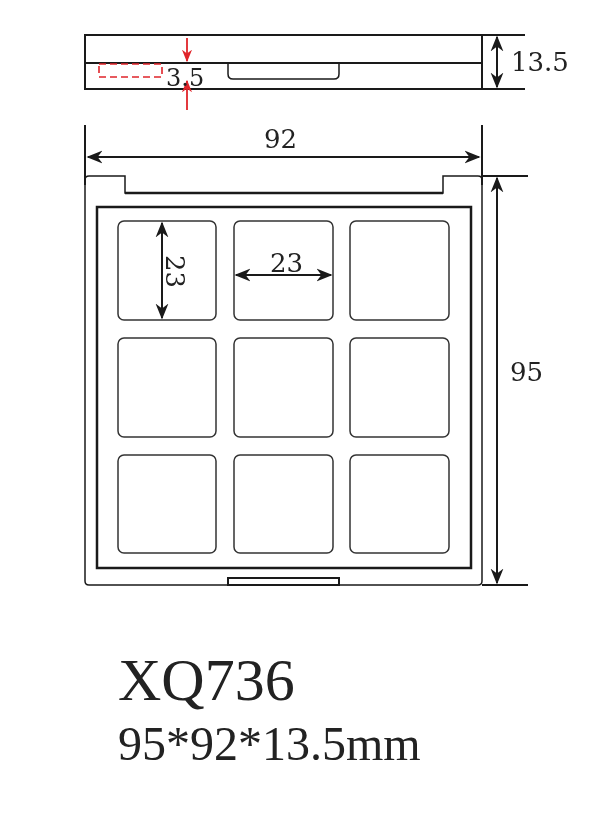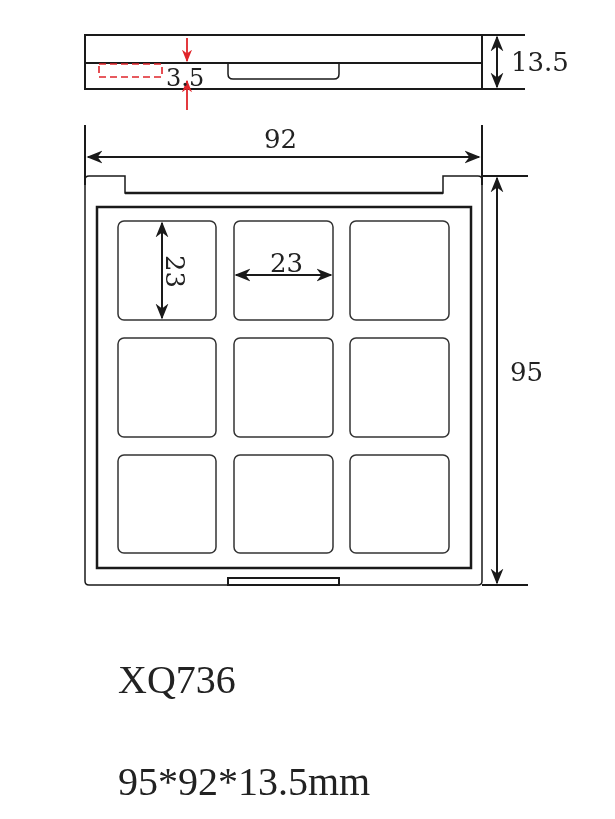--- a/index.html
+++ b/index.html
@@ -1,21 +1,21 @@
 <!DOCTYPE html>
 <html><head>
   <meta charset="utf-8">
   <style>
     html, body { margin: 0; padding: 0; background: #ffffff; }
     body { width: 615px; height: 819px; position: relative; overflow: hidden; }
     #drawing { position: absolute; left: 0; top: 0; }
     .dim-text { font-family: "DejaVu Serif", "Liberation Serif", serif; font-weight: 200; fill: #222; }
     .caption { position: absolute; left: 118px; font-family: "Liberation Serif", "DejaVu Serif", serif; color: #222; font-weight: normal; letter-spacing: 0px; }
-    #model { top: 650px; font-size: 40px; line-height: 60px; }
-    #size { top: 752px; font-size: 40px; line-height: 60px; }
+    #model { top: 650px; font-size: 60px; line-height: 60px; }
+    #size { top: 714px; font-size: 48px; line-height: 60px; }
   </style>
 </head>
 <body>
 
 <svg id="drawing" width="615" height="819" viewBox="0 0 615 819" xmlns="http://www.w3.org/2000/svg">
   <defs>
     <marker id="arrowBlack" viewBox="0 0 10 10" refX="9" refY="5" markerWidth="8" markerHeight="8" orient="auto-start-reverse">
       <path d="M0,1 L10,5 L0,9 L3,5 Z" fill="#1a1a1a"></path>
     </marker>
     <marker id="arrowRed" viewBox="0 0 10 10" refX="9" refY="5" markerWidth="7" markerHeight="7" orient="auto-start-reverse">

